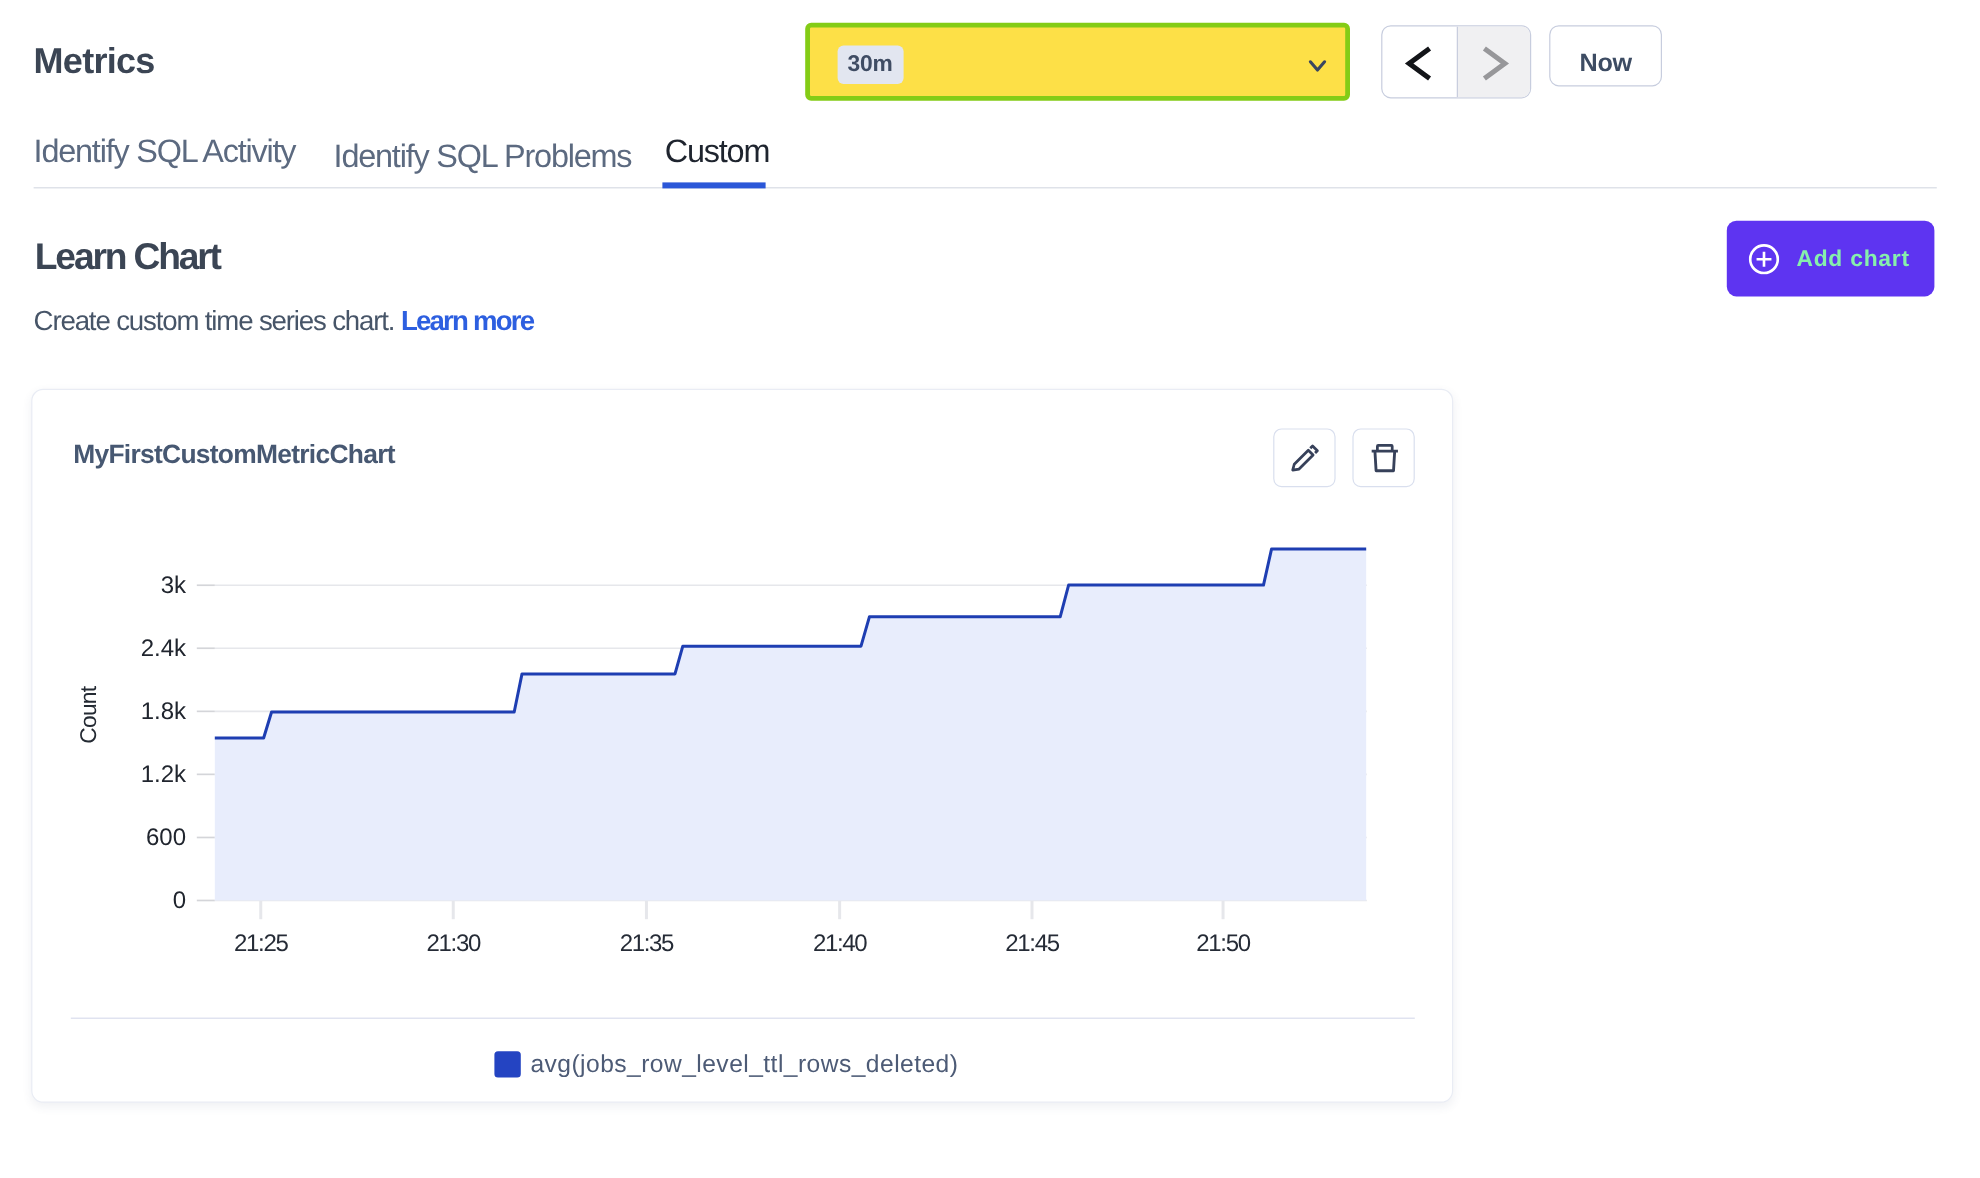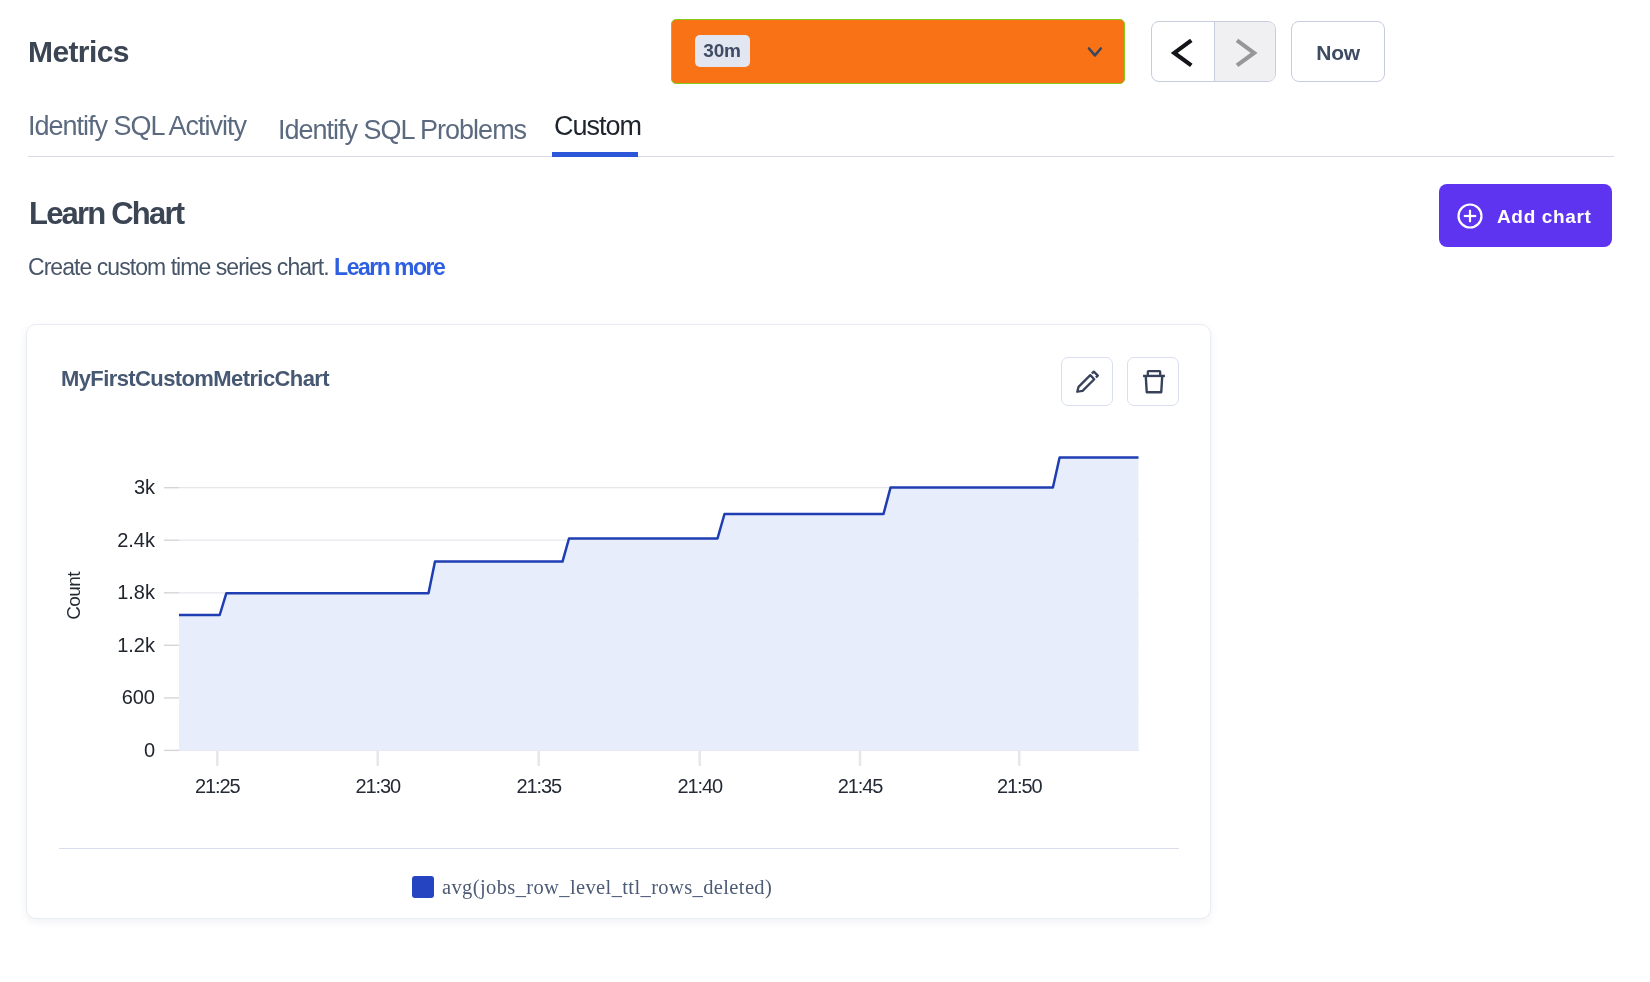--- a/index.html
+++ b/index.html
@@ -5,53 +5,53 @@
   * { margin:0; padding:0; box-sizing:border-box; }
   html,body { width:1650px; height:982px; background:#ffffff; overflow:hidden;
     font-family:"Liberation Sans",sans-serif; position:relative; }
   .abs { position:absolute; }
 </style>
 </head>
 <body>
 
 <div class="abs" style="left:28px; top:36.5px; font-size:30px; font-weight:bold; color:#3b4554; letter-spacing:-0.6px; line-height:1;">Metrics</div>
 
-<div class="abs" style="left:670.5px; top:18.5px; width:454px; height:65px; background:#f97316; border:1px solid #84cc16; border-radius:5px;">
+<div class="abs" style="left:670.5px; top:18.5px; width:454px; height:65px; background:#fde047; border:4px solid #84cc16; border-radius:5px;">
   <div class="abs" style="left:23px; top:15px; width:55px; height:32px; background:#e2e6f0; border-radius:5px; text-align:center; line-height:32px; font-size:19px; font-weight:bold; color:#3f4c63; letter-spacing:-0.2px;">30m</div>
   <svg class="abs" style="left:412px; top:24px;" width="22" height="16" viewBox="0 0 22 16">
     <polyline points="5,4.5 10.9,11.4 16.8,4.5" fill="none" stroke="#3a4660" stroke-width="2.6" stroke-linecap="round" stroke-linejoin="round"></polyline>
   </svg>
 </div>
 
 <div class="abs" style="left:1151px; top:21px; width:125px; height:61px; border:1px solid #c7cdde; border-radius:8px; background:#fff; overflow:hidden;">
   <div class="abs" style="left:62px; top:0; width:63px; height:61px; background:#f0f0f2; border-left:1px solid #c9cede;"></div>
   <svg class="abs" style="left:0; top:0;" width="125" height="61" viewBox="0 0 125 61">
     <polyline points="39.3,18.4 22.3,30.9 39.3,43.4" fill="none" stroke="#131519" stroke-width="4.2" stroke-linecap="butt" stroke-linejoin="miter"></polyline>
     <polyline points="85,18.4 102,30.9 85,43.4" fill="none" stroke="#97979a" stroke-width="4.2" stroke-linecap="butt" stroke-linejoin="miter"></polyline>
   </svg>
 </div>
 
-<div class="abs" style="left:1291px; top:21px; width:94px; height:61px; border:1px solid #c7cdde; border-radius:8px; background:#fff; text-align:center; line-height:62px; font-size:21px; font-weight:bold; color:#3d4c63; letter-spacing:-0.3px;">Now</div>
+<div class="abs" style="left:1291px; top:21px; width:94px; height:51px; border:1px solid #c7cdde; border-radius:8px; background:#fff; text-align:center; line-height:62px; font-size:21px; font-weight:bold; color:#3d4c63; letter-spacing:-0.3px;">Now</div>
 
 <div class="abs" style="left:28px; top:112.8px; font-size:27px; color:#5c6a80; letter-spacing:-1px; line-height:1;">Identify SQL Activity</div>
 <div class="abs" style="left:278px; top:117px; font-size:27px; color:#5c6a80; letter-spacing:-1px; line-height:1;">Identify SQL Problems</div>
 <div class="abs" style="left:554px; top:112.8px; font-size:27px; color:#1e242e; letter-spacing:-1px; line-height:1;">Custom</div>
 <div class="abs" style="left:28px; top:156px; width:1586px; height:1px; background:#d8dbe4;"></div>
 <div class="abs" style="left:552px; top:152px; width:86px; height:5px; background:#2b57d8;"></div>
 
 <div class="abs" style="left:29px; top:197.6px; font-size:31px; font-weight:bold; color:#3b4554; letter-spacing:-1.8px; line-height:1;">Learn Chart</div>
 <div class="abs" style="left:28px; top:256.1px; font-size:23px; color:#475568; letter-spacing:-0.95px; line-height:1;">Create custom time series chart. <span style="color:#2d5fe0; font-weight:700; letter-spacing:-1.5px;">Learn more</span></div>
 
 <div class="abs" style="left:1439px; top:184px; width:173px; height:63px; background:#5e34f1; border-radius:8px;">
   <svg class="abs" style="left:18px; top:19px;" width="26" height="26" viewBox="0 0 26 26">
     <circle cx="13" cy="13" r="11.5" fill="none" stroke="#ffffff" stroke-width="2.2"></circle>
     <line x1="13" y1="6.8" x2="13" y2="19.2" stroke="#ffffff" stroke-width="2.2"></line>
     <line x1="6.8" y1="13" x2="19.2" y2="13" stroke="#ffffff" stroke-width="2.2"></line>
   </svg>
-  <div class="abs" style="left:58px; top:0; height:63px; line-height:65px; font-size:19px; font-weight:600; color:#ffffff; letter-spacing:0.65px;">Add chart</div>
+  <div class="abs" style="left:58px; top:0; height:63px; line-height:65px; font-size:19px; font-weight:600; color:#86efac; letter-spacing:0.65px;">Add chart</div>
 </div>
 
 <div class="abs" style="left:26px; top:324px; width:1185px; height:595px; background:#fff; border:1px solid #e9ecf4; border-radius:10px; box-shadow:0 3px 8px rgba(70,80,110,0.08);"></div>
 
 <div class="abs" style="left:61px; top:367.6px; font-size:22px; font-weight:bold; color:#475872; letter-spacing:-0.6px; line-height:1;text-align:right;">MyFirstCustomMetricChart</div>
 
 <div class="abs" style="left:1061px; top:357px; width:52px; height:49px; border:1.5px solid #d9dfee; border-radius:7px; background:#fff;">
   <svg class="abs" style="left:12px; top:11px;" width="26" height="26" viewBox="0 0 24 24">
     <path d="M3 21 L4.2 16.5 L15 5.7 L18.7 9.4 L7.9 20.2 Z" fill="none" stroke="#37415a" stroke-width="2.1" stroke-linejoin="round"></path>
     <path d="M16.5 4.2 L18.3 2.4 L22 6.1 L20.2 7.9" fill="none" stroke="#37415a" stroke-width="2.1" stroke-linejoin="round"></path>
@@ -116,13 +116,13 @@
     <text x="860" y="792.8">21:45</text>
     <text x="1019.2" y="792.8">21:50</text>
   </g>
 
   <text transform="translate(80,596) rotate(-90)" font-size="19" fill="#242a33" text-anchor="middle" letter-spacing="-0.6">Count</text>
 </svg>
 
 <div class="abs" style="left:59px; top:847.5px; width:1120px; height:1.5px; background:#d9dded;"></div>
 
 <div class="abs" style="left:412px; top:876px; width:22px; height:22px; background:#2444c2; border-radius:3px;"></div>
-<div class="abs" style="left:442px; top:876px; font-size:20.5px; color:#4d5b76; letter-spacing:0.38px; line-height:22px;font-family:Liberation Serif, serif;">avg(jobs_row_level_ttl_rows_deleted)</div>
+<div class="abs" style="left:442px; top:876px; font-size:20.5px; color:#4d5b76; letter-spacing:0.38px; line-height:22px;">avg(jobs_row_level_ttl_rows_deleted)</div>
 
 </body></html>

